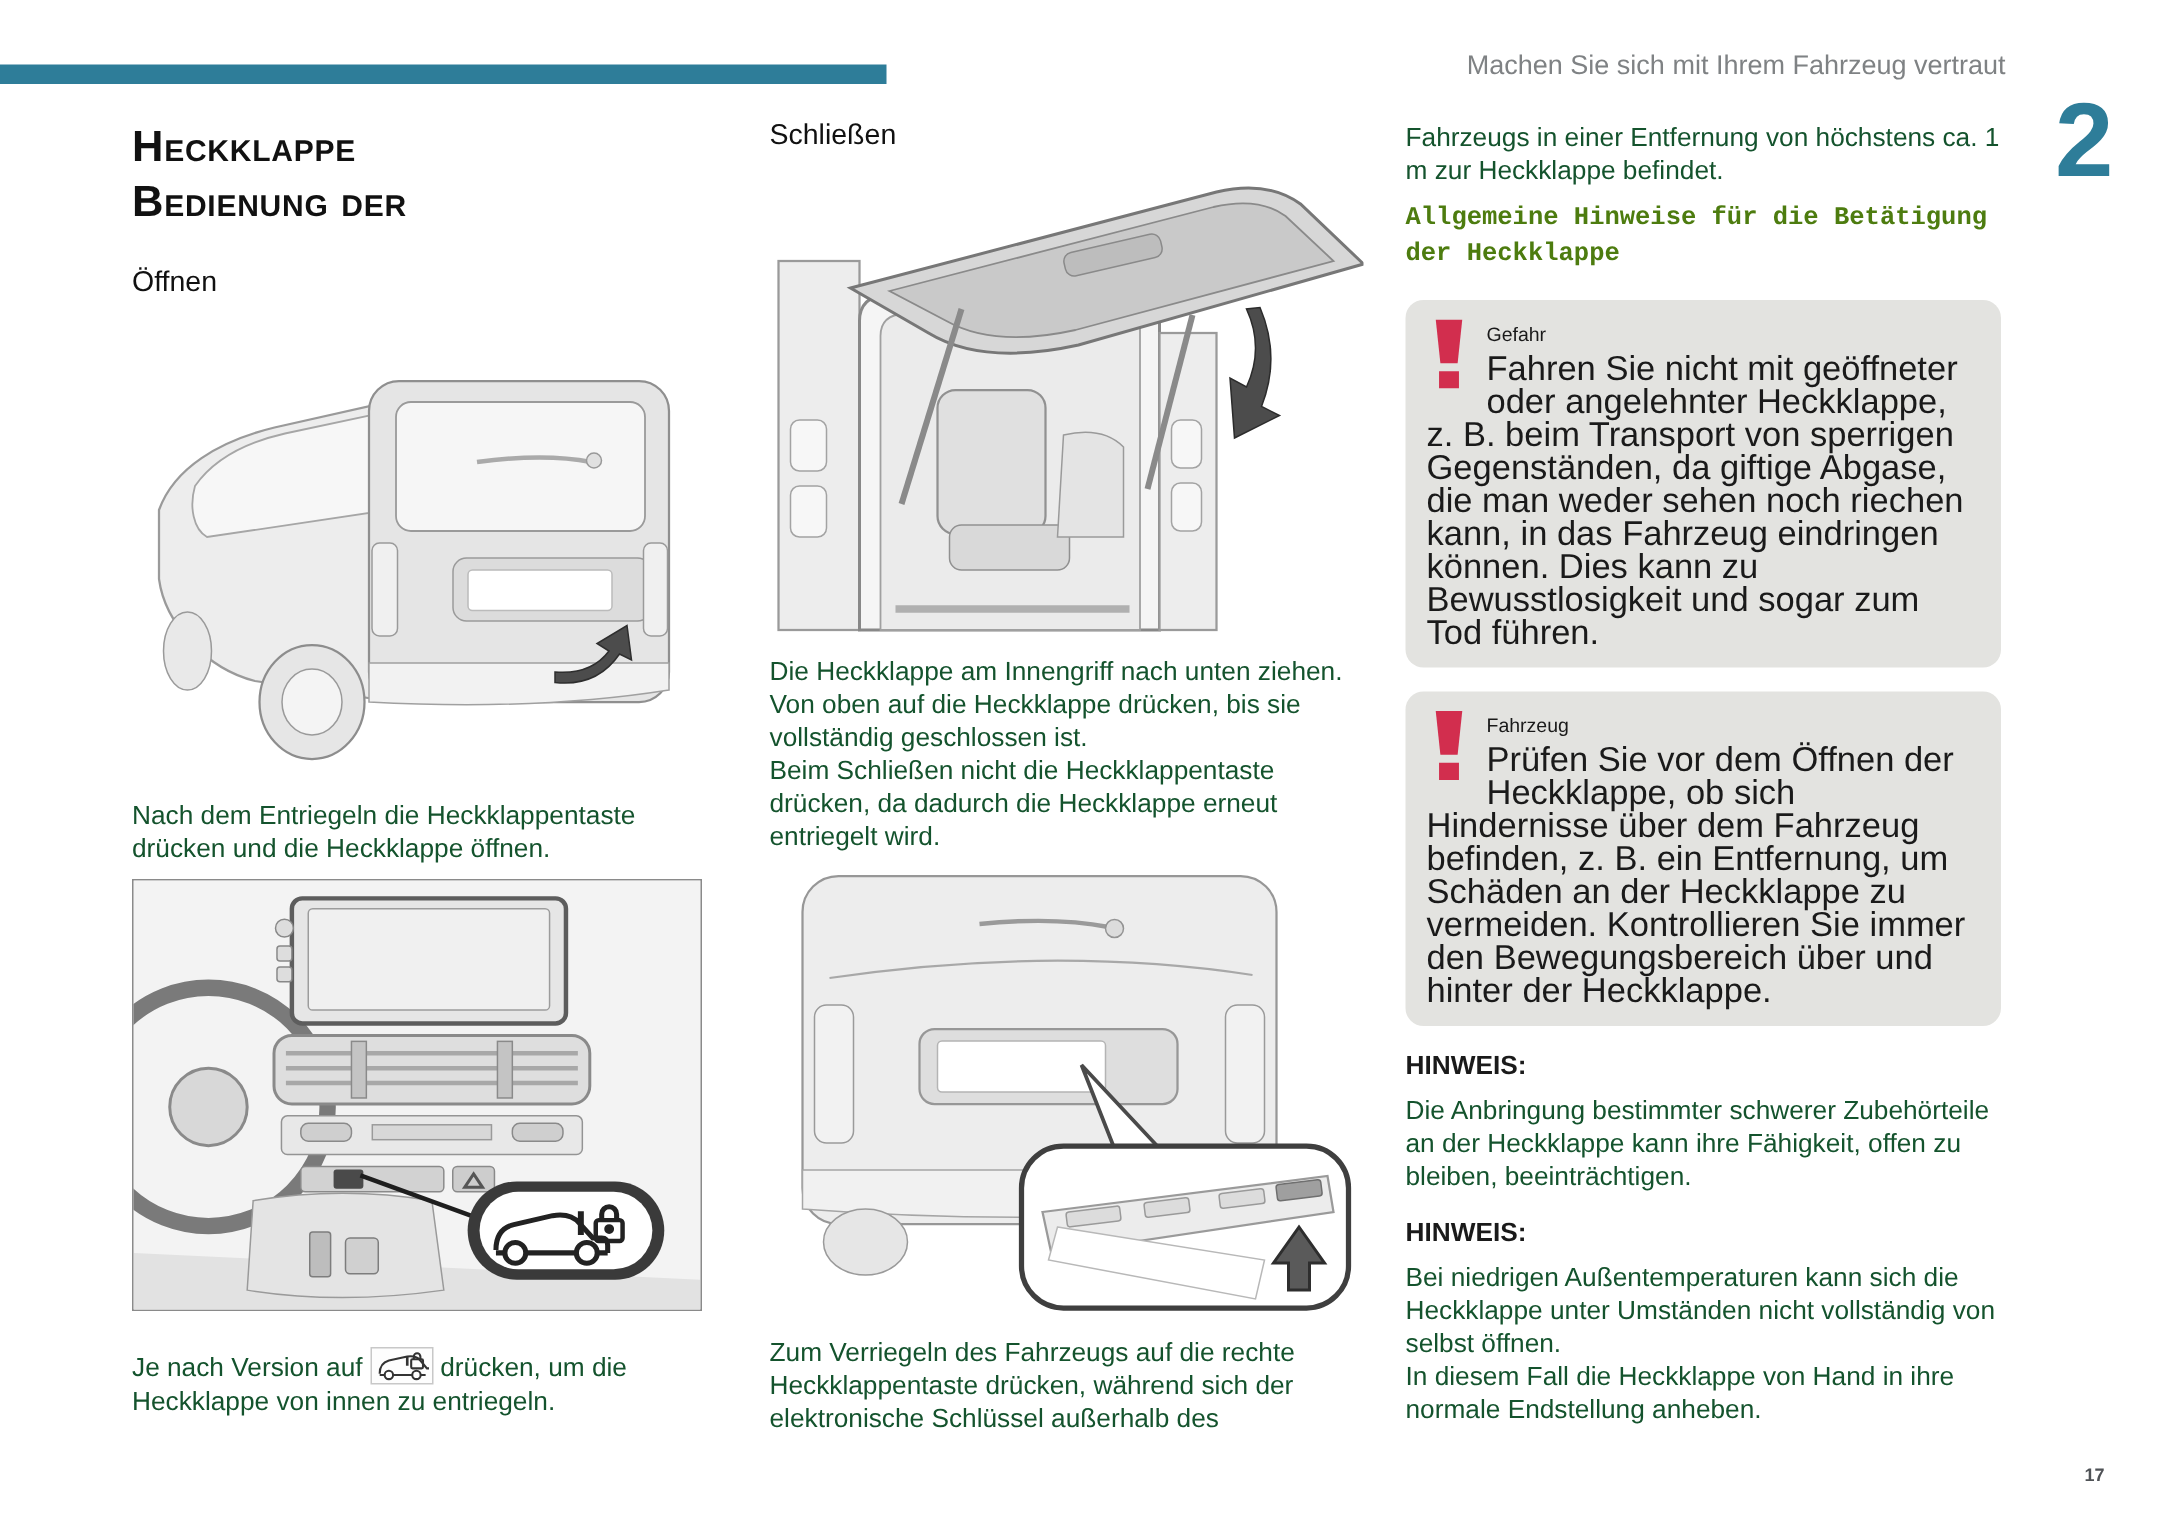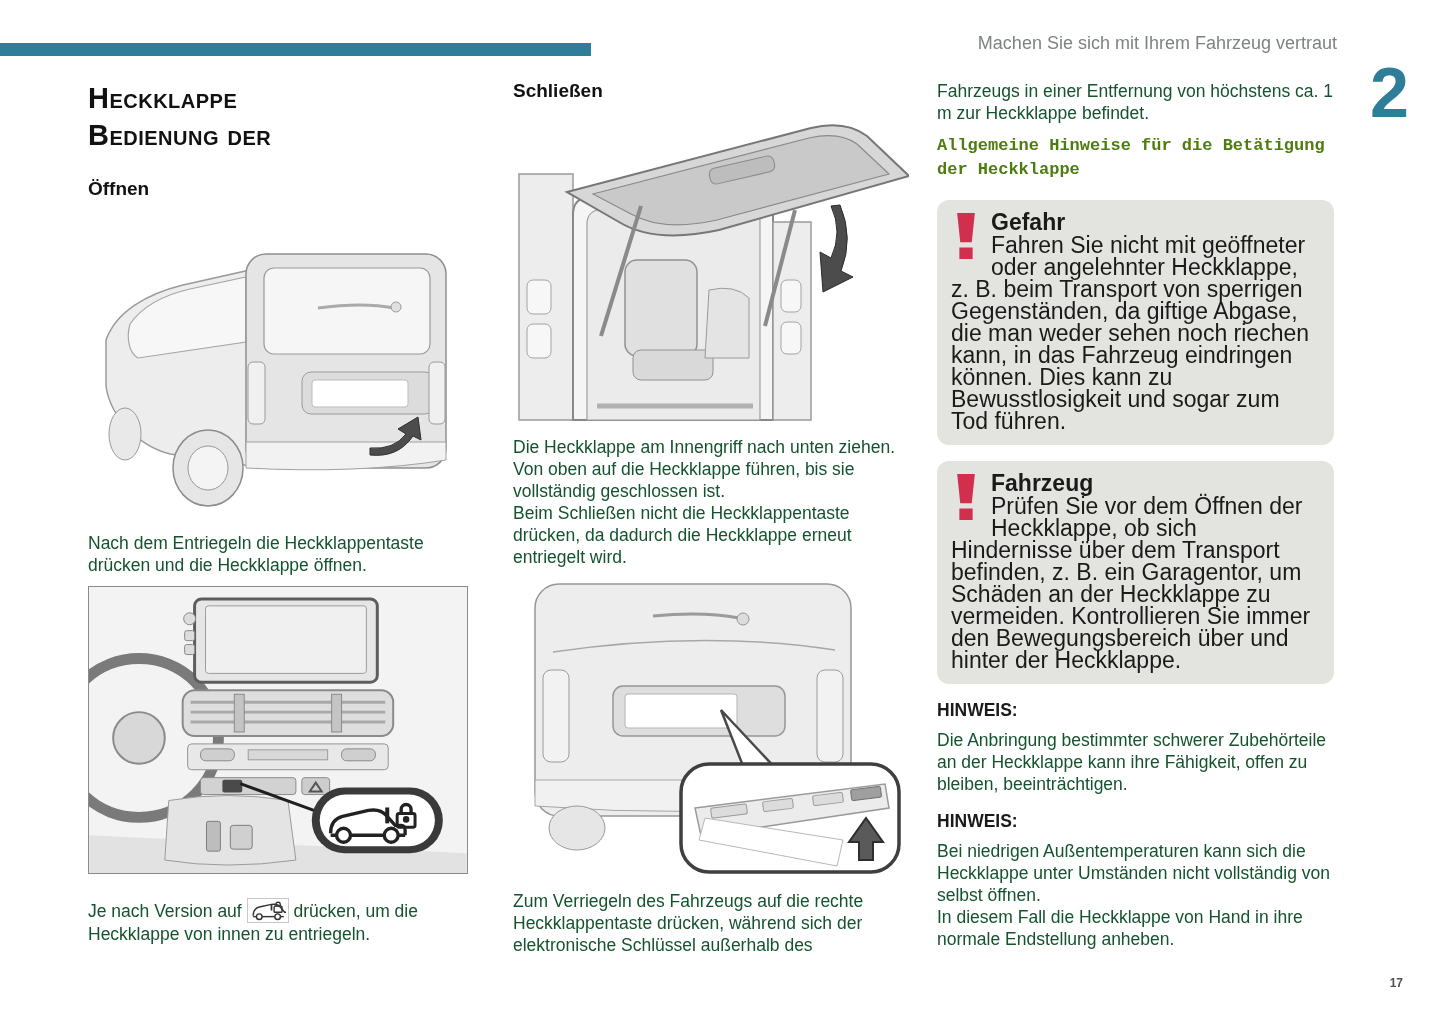--- a/index.html
+++ b/index.html
@@ -29,38 +29,38 @@
   .col-left   { left: 88px;  width: 380px; }
   .col-mid    { left: 513px; width: 396px; }
   .col-right  { left: 937px; width: 397px; }
 
   .doc-title {
     font-variant: small-caps; font-weight: bold; font-size: 29px;
     line-height: 37px; letter-spacing: 0.5px; color: #111;
   }
   .doc-title span { display: block; }
   h3.sub {
-    font-size: 19px; font-weight: bold; color: #111; margin-top: 24px;
+    font-size: 19px; font-weight: normal; color: #111; margin-top: 24px;
   }
   .col-mid h3.sub, .col-right h3.group { margin-top: 0; }
   p.body {
     font-size: 17.5px; line-height: 22px; color: #14532d;
   }
   p.body span.line { display: block; }
   .figure { display: block; }
   .fig-framed { border: 1px solid #8a8a8a; background: #f4f4f4; }
   h3.group {
     font-size: 17px; font-weight: bold; line-height: 24px; color: #4d7c0f; font-family: Liberation Mono, monospace;
   }
   .warn-box {
     background: #e3e3e0; border-radius: 12px; padding: 11px 14px 13px 14px;
     margin-bottom: 16px;
   }
   .warn-icon { float: left; width: 26px; height: 46px; margin: 2px 12px 2px 2px; }
-  .warn-title { font-size: 23px; font-weight: bold; line-height: 23px; }
+  .warn-title { font-size: 13px; font-weight: normal; line-height: 23px; }
   .warn-text { font-size: 23px; line-height: 22px; }
   .note-label { font-size: 17.5px; font-weight: bold; margin: 14px 0 8px 0; }
   .inline-icon {
     display: inline-block; vertical-align: -4px;
     border: 1px solid #c8c8c8; background: #fdfdfd; padding: 1px 2px;
     line-height: 0;
   }
   .mt8 { margin-top: 8px; } .mt10 { margin-top: 24px; } .mt12 { margin-top: 12px; }
 </style>
 </head>
@@ -176,21 +176,21 @@
       <rect x="268" y="212" width="20" height="32" rx="6" fill="#f7f7f7" stroke="#a3a3a3"></rect>
       <path d="M54,82 L298,18 Q332,10 354,26 L396,66 L206,120 Q142,134 106,112 Z" fill="#d7d7d7" stroke="#777" stroke-width="2"></path>
       <path d="M80,84 L296,28 Q326,21 344,34 L376,64 L204,110 Q150,122 118,104 Z" fill="#c9c9c9" stroke="#8a8a8a" stroke-width="1.2"></path>
       <rect x="196" y="52" width="66" height="16" rx="6" transform="rotate(-13 229 60)" fill="#bdbdbd" stroke="#8a8a8a"></rect>
       <line x1="88" y1="226" x2="128" y2="96" stroke="#8a8a8a" stroke-width="4"></line>
       <line x1="252" y1="216" x2="282" y2="100" stroke="#8a8a8a" stroke-width="4"></line>
       <path d="M318,96 q12,26 0,52 l-11,-6 l3,40 l30,-15 l-12,-6 q13,-33 -1,-66 z" fill="#4c4c4c" stroke="#2b2b2b"></path>
     </svg>
 
     <p class="body mt8">
-      <span class="line">Die Heckklappe am Innengriff nach unten ziehen. Von oben auf die Heckklappe führen, bis sie vollständig geschlossen ist.</span>
+      <span class="line">Die Heckklappe am Innengriff nach unten ziehen. Von oben auf die Heckklappe drücken, bis sie vollständig geschlossen ist.</span>
       <span class="line">Beim Schließen nicht die Heckklappentaste drücken, da dadurch die Heckklappe erneut entriegelt wird.</span>
     </p>
 
     <svg class="figure" width="396" height="300" viewBox="0 0 396 300" style="margin-top:10px">
       <rect x="22" y="6" width="316" height="232" rx="24" fill="#ededed" stroke="#979797" stroke-width="1.5"></rect>
       <path d="M40,74 q150,-22 282,-2" fill="none" stroke="#a8a8a8" stroke-width="1.5"></path>
       <path d="M140,38 q50,-5 86,2" fill="none" stroke="#9a9a9a" stroke-width="3"></path>
       <circle cx="230" cy="41" r="6" fill="#dcdcdc" stroke="#949494"></circle>
       <rect x="100" y="108" width="172" height="50" rx="10" fill="#dedede" stroke="#979797" stroke-width="1.5"></rect>
       <rect x="112" y="116" width="112" height="34" rx="3" fill="#ffffff" stroke="#b4b4b4"></rect>
@@ -227,21 +227,21 @@
       <div class="warn-title">Gefahr</div>
       <div class="warn-text">Fahren Sie nicht mit geöffneter oder angelehnter Heckklappe, z. B. beim Transport von sperrigen Gegenständen, da giftige Abgase, die man weder sehen noch riechen kann, in das Fahrzeug eindringen können. Dies kann zu Bewusstlosigkeit und sogar zum Tod führen.</div>
     </div>
 
     <div class="warn-box">
       <svg class="warn-icon" viewBox="0 0 26 52">
         <path d="M3,0 L23,0 L19.5,33 L6.5,33 Z" fill="#d22e4e"></path>
         <rect x="5.5" y="39" width="15" height="13" fill="#d22e4e"></rect>
       </svg>
       <div class="warn-title">Fahrzeug</div>
-      <div class="warn-text">Prüfen Sie vor dem Öffnen der Heckklappe, ob sich Hindernisse über dem Transport befinden, z. B. ein Garagentor, um Schäden an der Heckklappe zu vermeiden. Kontrollieren Sie immer den Bewegungsbereich über und hinter der Heckklappe.</div>
+      <div class="warn-text">Prüfen Sie vor dem Öffnen der Heckklappe, ob sich Hindernisse über dem Fahrzeug befinden, z. B. ein Entfernung, um Schäden an der Heckklappe zu vermeiden. Kontrollieren Sie immer den Bewegungsbereich über und hinter der Heckklappe.</div>
     </div>
 
     <div class="note-label">HINWEIS:</div>
     <p class="body">Die Anbringung bestimmter schwerer Zubehörteile an der Heckklappe kann ihre Fähigkeit, offen zu bleiben, beeinträchtigen.</p>
 
     <div class="note-label" style="margin-top:16px">HINWEIS:</div>
     <p class="body">
       <span class="line">Bei niedrigen Außentemperaturen kann sich die Heckklappe unter Umständen nicht vollständig von selbst öffnen.</span>
       <span class="line">In diesem Fall die Heckklappe von Hand in ihre normale Endstellung anheben.</span>
     </p>

